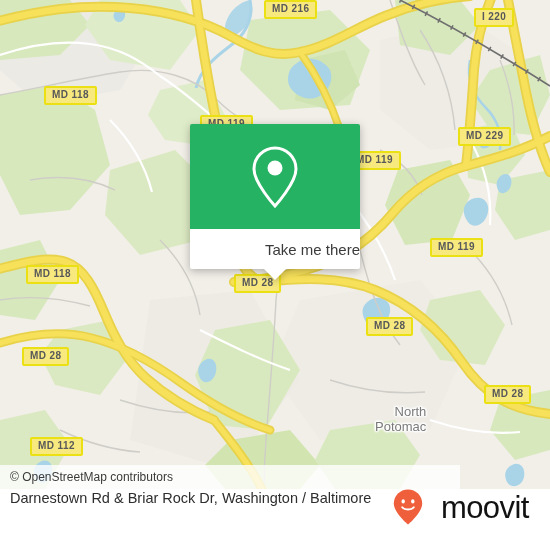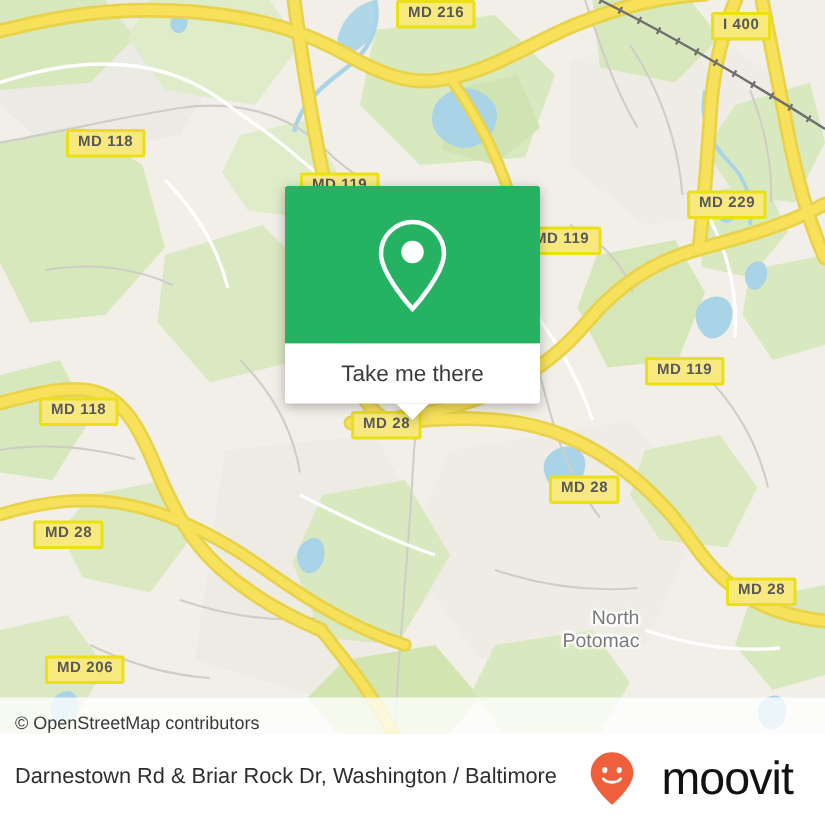--- a/index.html
+++ b/index.html
@@ -76,21 +76,21 @@
     display: flex;
     align-items: center;
     justify-content: center;
   }
   #popup-foot {
     height: 40px;
     background: #ffffff;
     border-radius: 0 0 2px 2px;
     display: flex;
     align-items: center;
-    justify-content: center;
+    justify-content: flex-end;
     position: relative;
   }
   #popup-foot-label {
     color: #3b3b3b;
     font-size: 15px;
     line-height: 17px;
   }
   #popup-tail {
     position: absolute;
     left: 50%;
@@ -100,44 +100,44 @@
     border-left: 11px solid transparent;
     border-right: 11px solid transparent;
     border-top: 11px solid #ffffff;
   }
 
   
   #attribution {
     position: absolute;
     left: 0;
     bottom: 0;
-    width: 550px;
+    width: 460px;
     height: 24px;
     background: rgba(255,255,255,0.78);
     display: flex;
-    align-items: flex-end;
+    align-items: center;
     z-index: 50;
   }
   #attribution-text {
     color: #3a3a3a;
     font-size: 12px;
     padding-left: 10px;
     line-height: 14px;
   }
 
   
   #footer {
     position: absolute;
     left: 0;
     top: 489px;
     width: 550px;
     height: 61px;
     background: #ffffff;
     display: flex;
-    align-items: center;
+    align-items: flex-start;
     box-sizing: border-box;
     padding: 0 8px 2px 10px;
   }
   #footer-title {
     flex: 1 1 auto;
     color: #2e2e2e;
     font-size: 14.5px;
     line-height: 19px;
     padding-right: 8px;
     max-width: 375px;
@@ -269,32 +269,32 @@
 
         <g>
           <path d="M400,0 C440,20 490,48 550,86" stroke="#6f6f6f" stroke-width="1.6" fill="none"></path>
           <path d="M400,0 C440,20 490,48 550,86" stroke="#6f6f6f" stroke-width="5" fill="none" stroke-dasharray="1.5 13"></path>
         </g>
       </g>
     </svg>
 
     <div id="shields">
         <div class="shield" style="left: 264px; top: 0px;">MD 216</div>
-        <div class="shield" style="left: 474px; top: 8px;">I 400</div>
+        <div class="shield" style="left: 474px; top: 8px;">I 220</div>
         <div class="shield" style="left: 44px; top: 86px;">MD 118</div>
         <div class="shield" style="left: 200px; top: 115px;">MD 119</div>
         <div class="shield" style="left: 458px; top: 127px;">MD 229</div>
         <div class="shield" style="left: 348px; top: 151px;">MD 119</div>
         <div class="shield" style="left: 430px; top: 238px;">MD 119</div>
         <div class="shield" style="left: 26px; top: 265px;">MD 118</div>
         <div class="shield" style="left: 234px; top: 274px;">MD 28</div>
         <div class="shield" style="left: 366px; top: 317px;">MD 28</div>
         <div class="shield" style="left: 22px; top: 347px;">MD 28</div>
         <div class="shield" style="left: 484px; top: 385px;">MD 28</div>
-        <div class="shield" style="left: 30px; top: 437px;">MD 206</div>
+        <div class="shield" style="left: 30px; top: 437px;">MD 112</div>
       </div>
 
     <div id="places">
         <div class="place-label" style="left: 375px; top: 404px;">North
 Potomac</div>
       </div>
 
     <div id="popup">
       <div id="popup-head">
         <svg width="54" height="66" viewBox="0 0 54 66">

